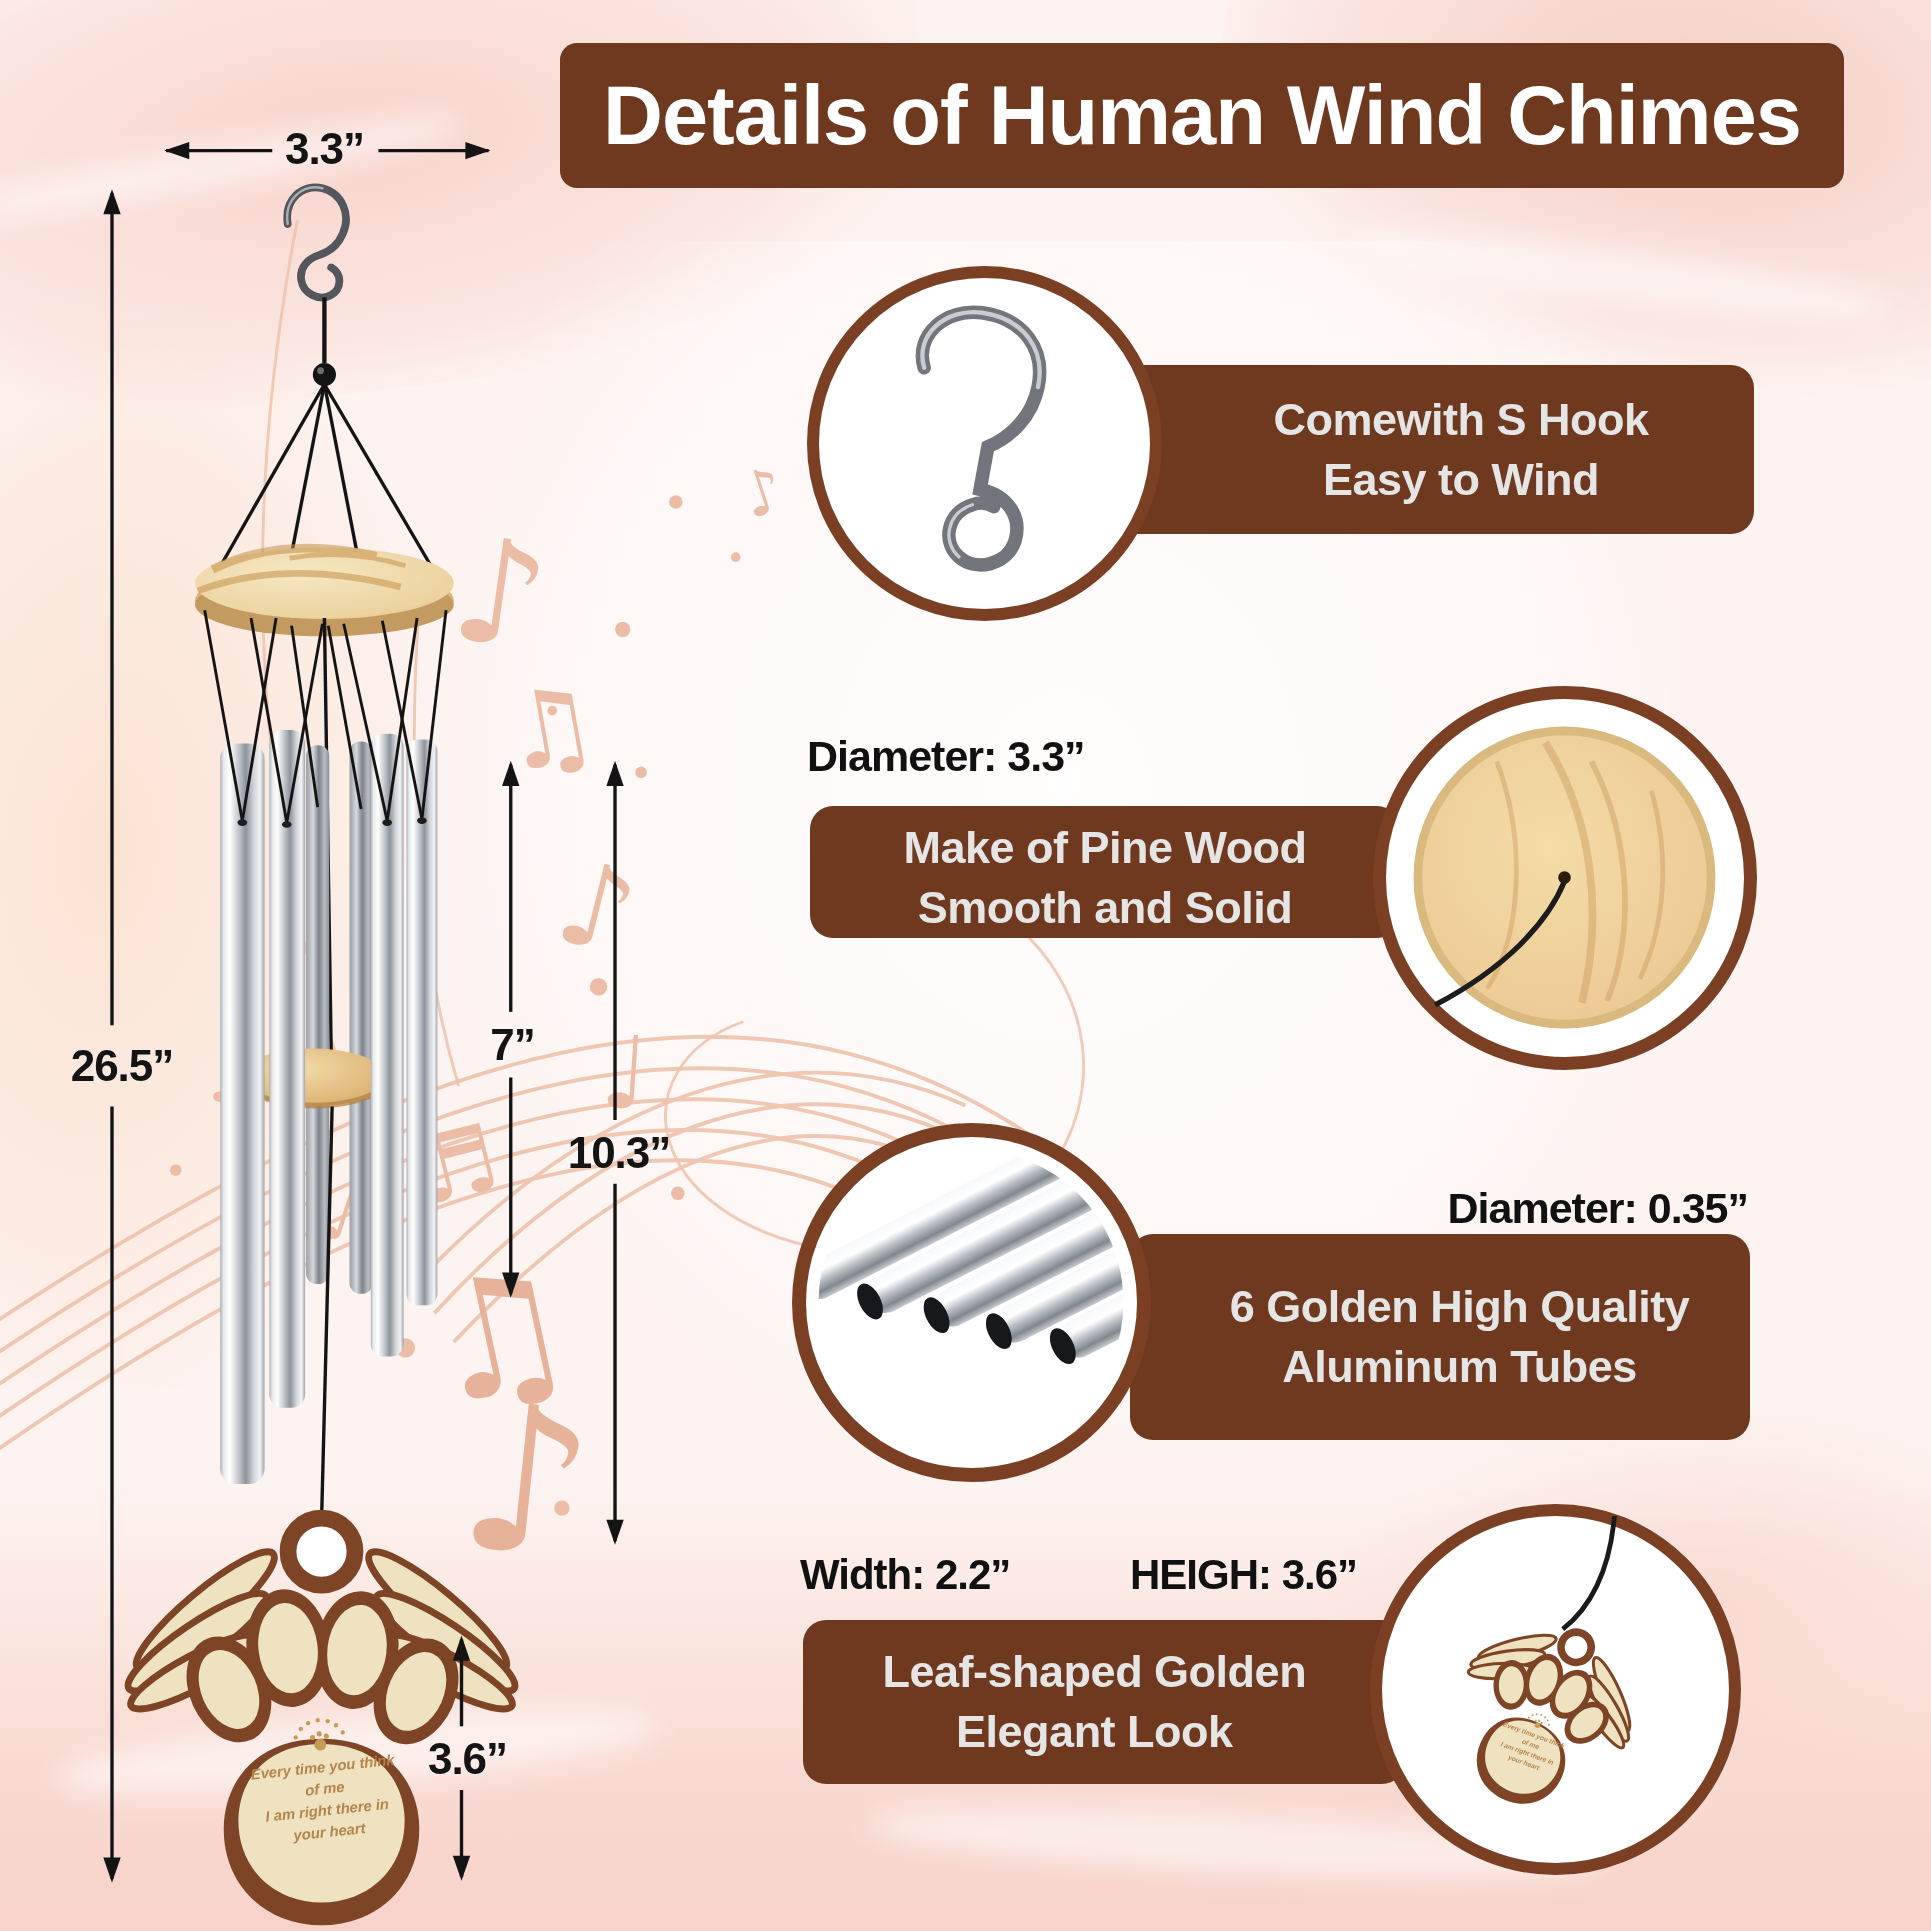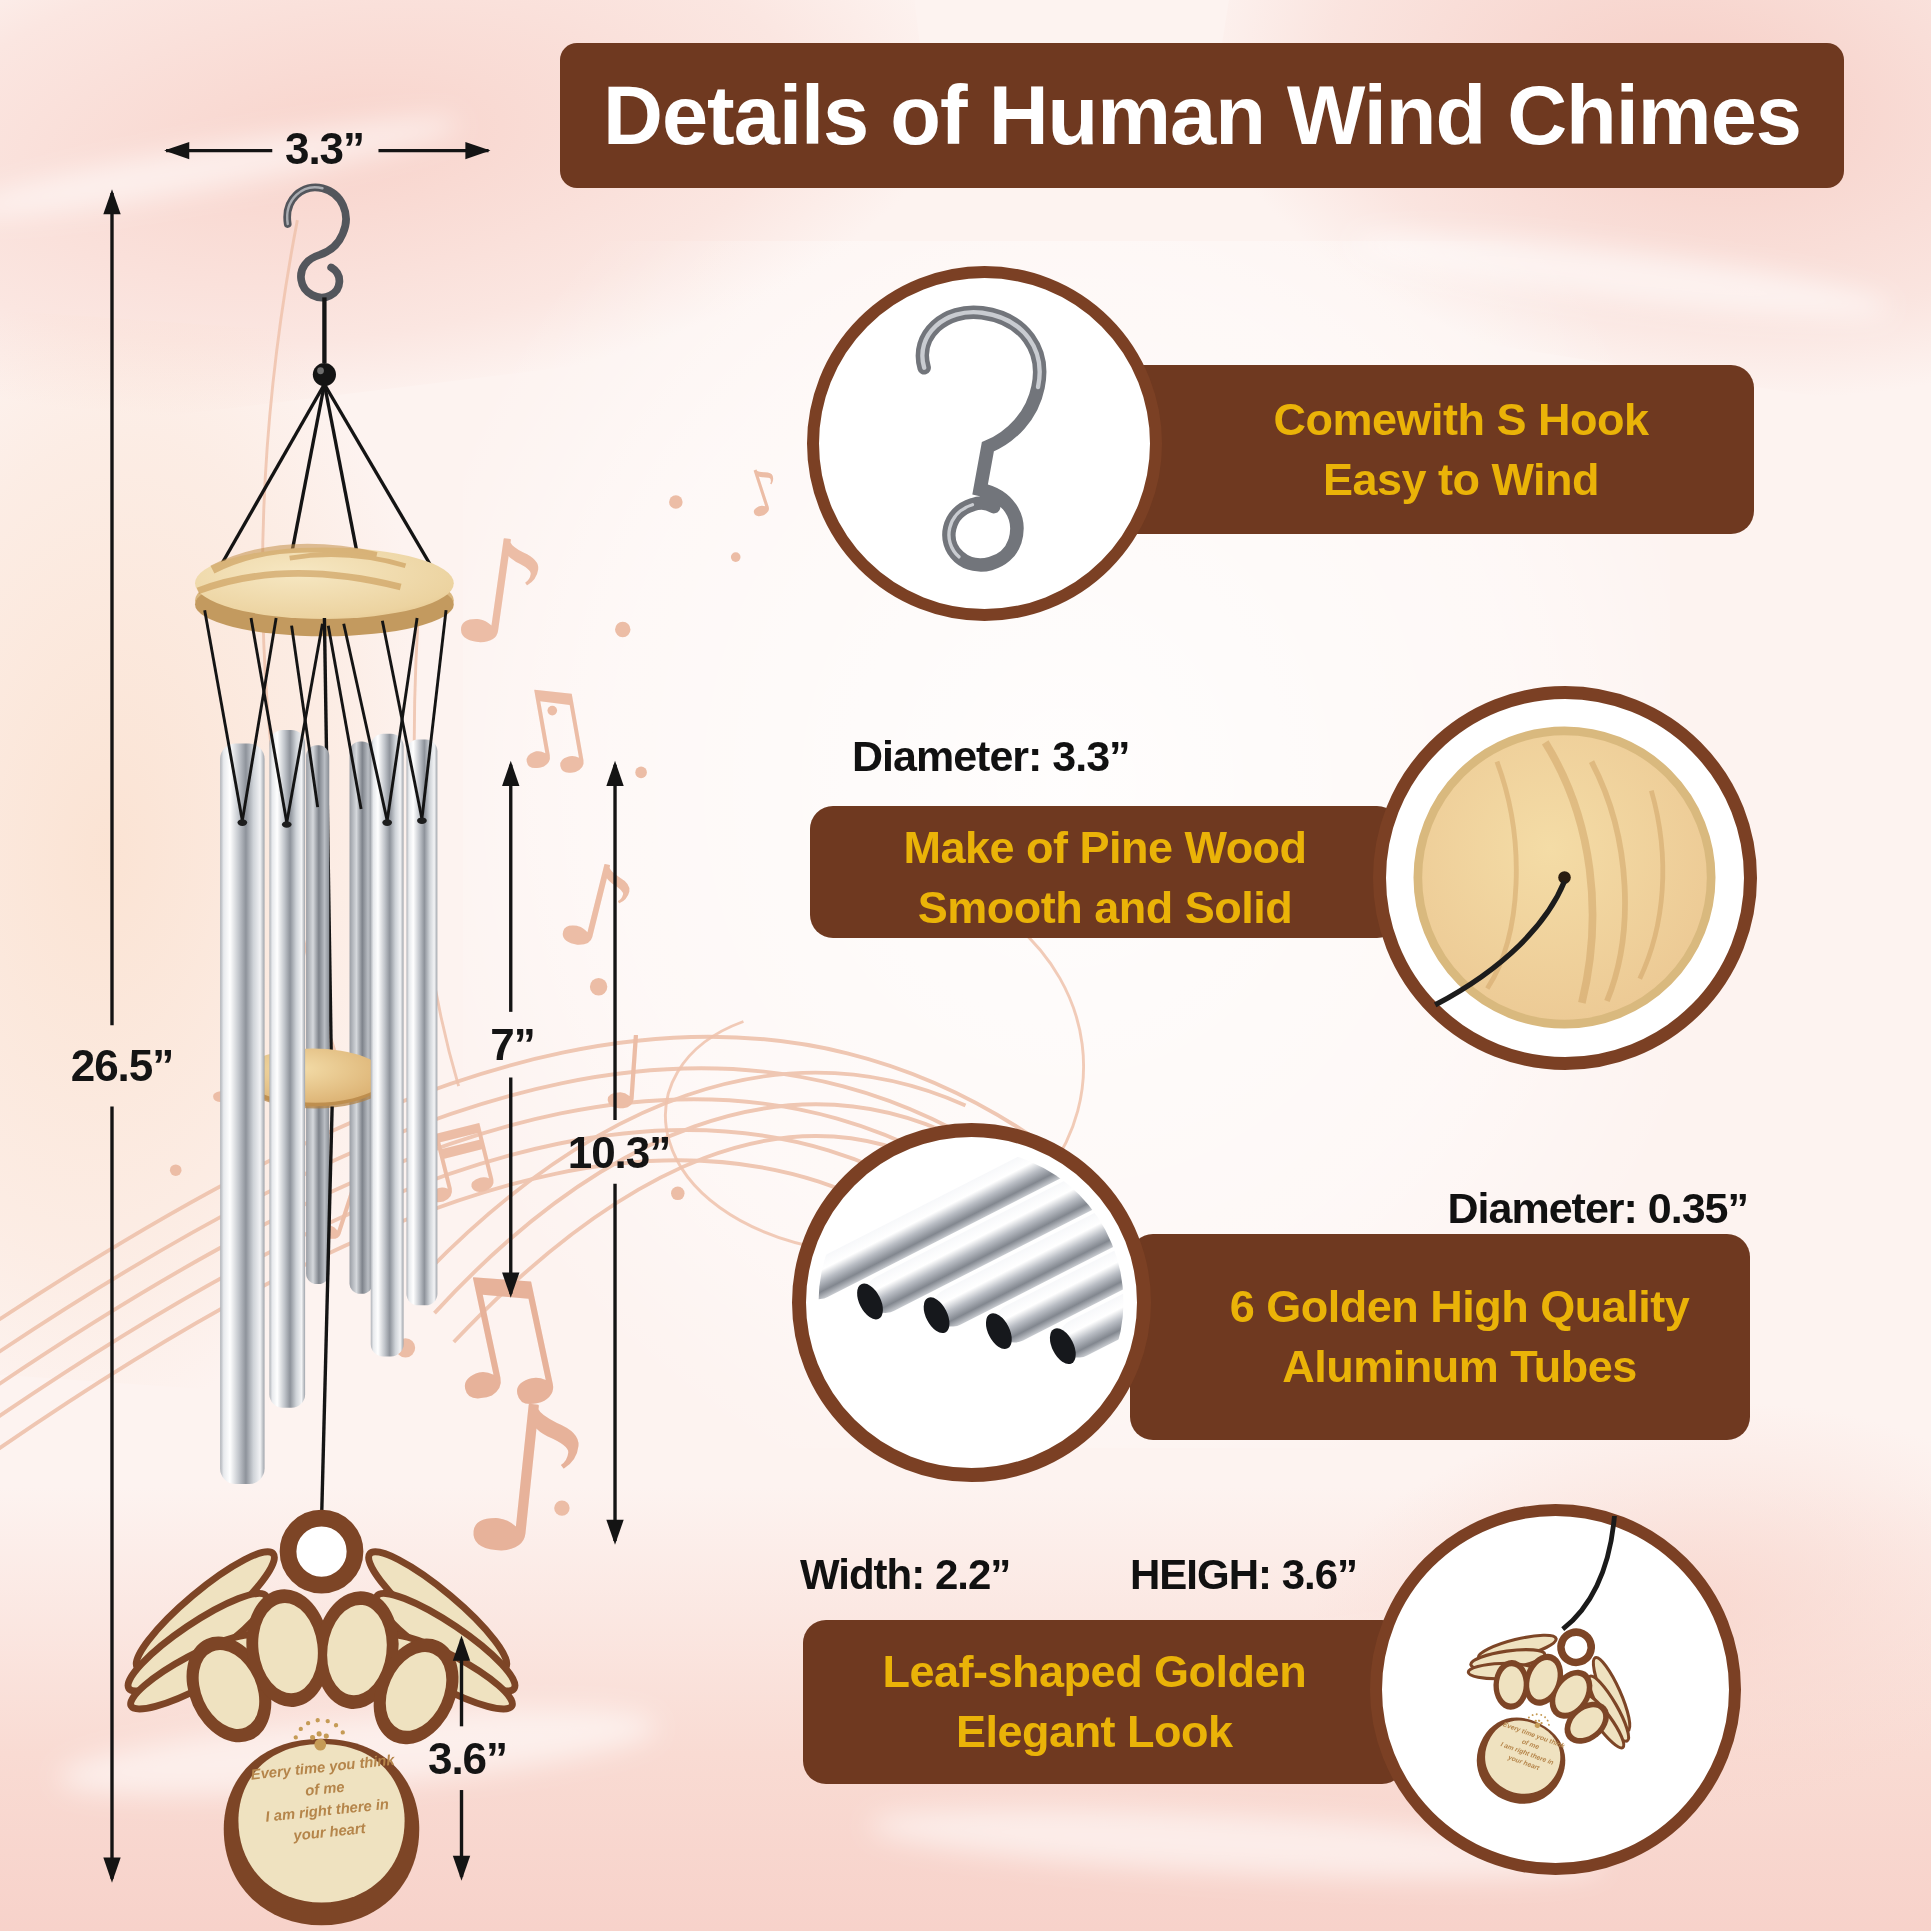--- a/index.html
+++ b/index.html
@@ -35,30 +35,30 @@
     color:#ecbda6;line-height:1;user-select:none;}
   
   .chime-svg{position:absolute;left:0;top:0;z-index:4;}
   
   .dim-label{position:absolute;z-index:6;font-size:44px;letter-spacing:-1px;color:#141414;text-align:center;}
   
   .title-banner{position:absolute;left:560px;top:43px;width:1284px;height:145px;z-index:5;
     background:#6f3920;border-radius:17px;display:flex;align-items:center;justify-content:center;}
   .title-banner .t{color:#fff;font-size:83px;letter-spacing:-1px;}
   
-  .banner{position:absolute;z-index:5;background:#6f3920;border-radius:23px;color:#eab308;
+  .banner{position:absolute;z-index:5;background:#6f3920;border-radius:23px;color:#e5e5e5;
     display:flex;flex-direction:column;align-items:center;justify-content:center;text-align:center;}
   .banner .l{font-size:45px;line-height:60px;letter-spacing:-0.5px;}
   .banner-hook{left:1023px;top:365px;width:731px;height:169px;padding-left:145px;box-sizing:border-box;}
   .banner-wood{left:810px;top:806px;width:590px;height:132px;justify-content:flex-end;}
   .banner-tubes{left:1130px;top:1234px;width:620px;height:206px;padding-left:39px;box-sizing:border-box;}
   .banner-pendant{left:803px;top:1620px;width:602px;height:164px;padding-right:19.3px;box-sizing:border-box;}
   
   .measure{position:absolute;z-index:6;font-size:43px;letter-spacing:-1px;color:#111;}
-  .m-wood{left:852px;top:732px;}
+  .m-wood{left:807px;top:732px;}
   .m-tubes{left:1352px;top:1184px;width:396px;text-align:right;}
   .m-width{left:800px;top:1551px;font-size:42px;}
   .m-height{left:1130px;top:1551px;font-size:42px;}
   
   .circle{position:absolute;z-index:6;border-radius:50%;background:#fff;border:12.6px solid #7b4024;box-sizing:border-box;}
   .c-hook{left:807px;top:266px;width:355px;height:355px;}
   .c-wood{left:1373px;top:686px;width:384px;height:384px;border-width:13.5px;}
   .c-tubes{left:792px;top:1123px;width:359px;height:359px;border-width:14.5px;}
   .c-pendant{left:1370px;top:1504px;width:371px;height:371px;}
   .circle svg{position:absolute;left:0;top:0;}

